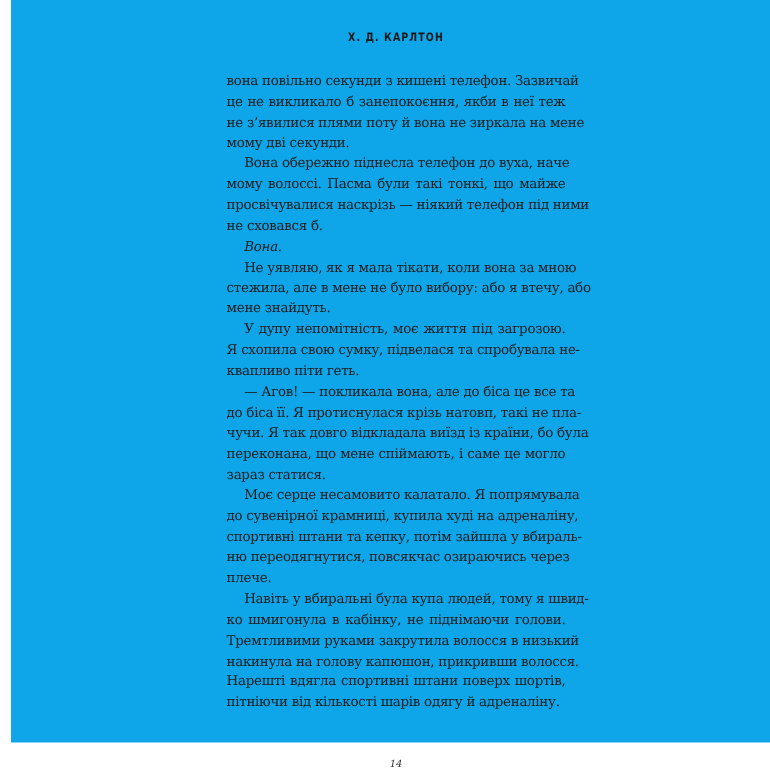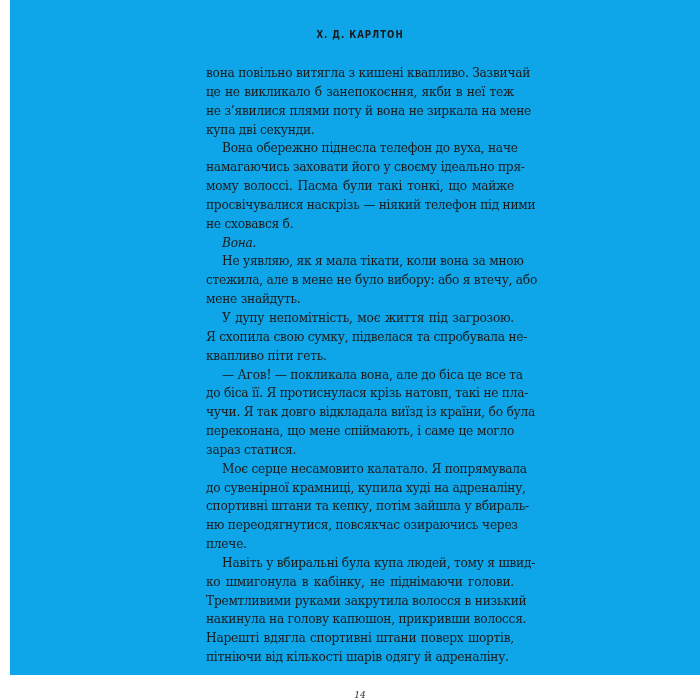--- a/index.html
+++ b/index.html
@@ -25,26 +25,25 @@
     position: absolute; top: 658px; left: 0; width: 700px; text-align: center;
     font-family: "DejaVu Serif", serif; font-style: italic; font-size: 9px; color: #333; margin-top: 32px;
   }
 </style>
 </head>
 <body>
 
 <div class="page">
   <div class="running-head">Х. Д. КАРЛТОН</div>
   <div class="body-text" id="body-text">
-      <span class="line">вона повільно витягла з кишені квапливо. Зазвичай</span>
+      <span class="line">вона повільно секунди з кишені телефон. Зазвичай</span>
       <span class="line">це не викликало б занепокоєння, якби в неї теж</span>
       <span class="line">не з’явилися плями поту й вона не зиркала на мене</span>
-      <span class="line last">купа дві секунди.</span>
+      <span class="line last">мому дві секунди.</span>
       <span class="line indent">Вона обережно піднесла телефон до вуха, наче</span>
-      <span class="line">намагаючись заховати його у своєму ідеально пря-</span>
       <span class="line">мому волоссі. Пасма були такі тонкі, що майже</span>
       <span class="line">просвічувалися наскрізь — ніякий телефон під ними</span>
       <span class="line last">не сховався б.</span>
       <span class="line indent last italic">Вона.</span>
       <span class="line indent">Не уявляю, як я мала тікати, коли вона за мною</span>
       <span class="line">стежила, але в мене не було вибору: або я втечу, або</span>
       <span class="line last">мене знайдуть.</span>
       <span class="line indent">У дупу непомітність, моє життя під загрозою.</span>
       <span class="line">Я схопила свою сумку, підвелася та спробувала не-</span>
       <span class="line last">квапливо піти геть.</span>

